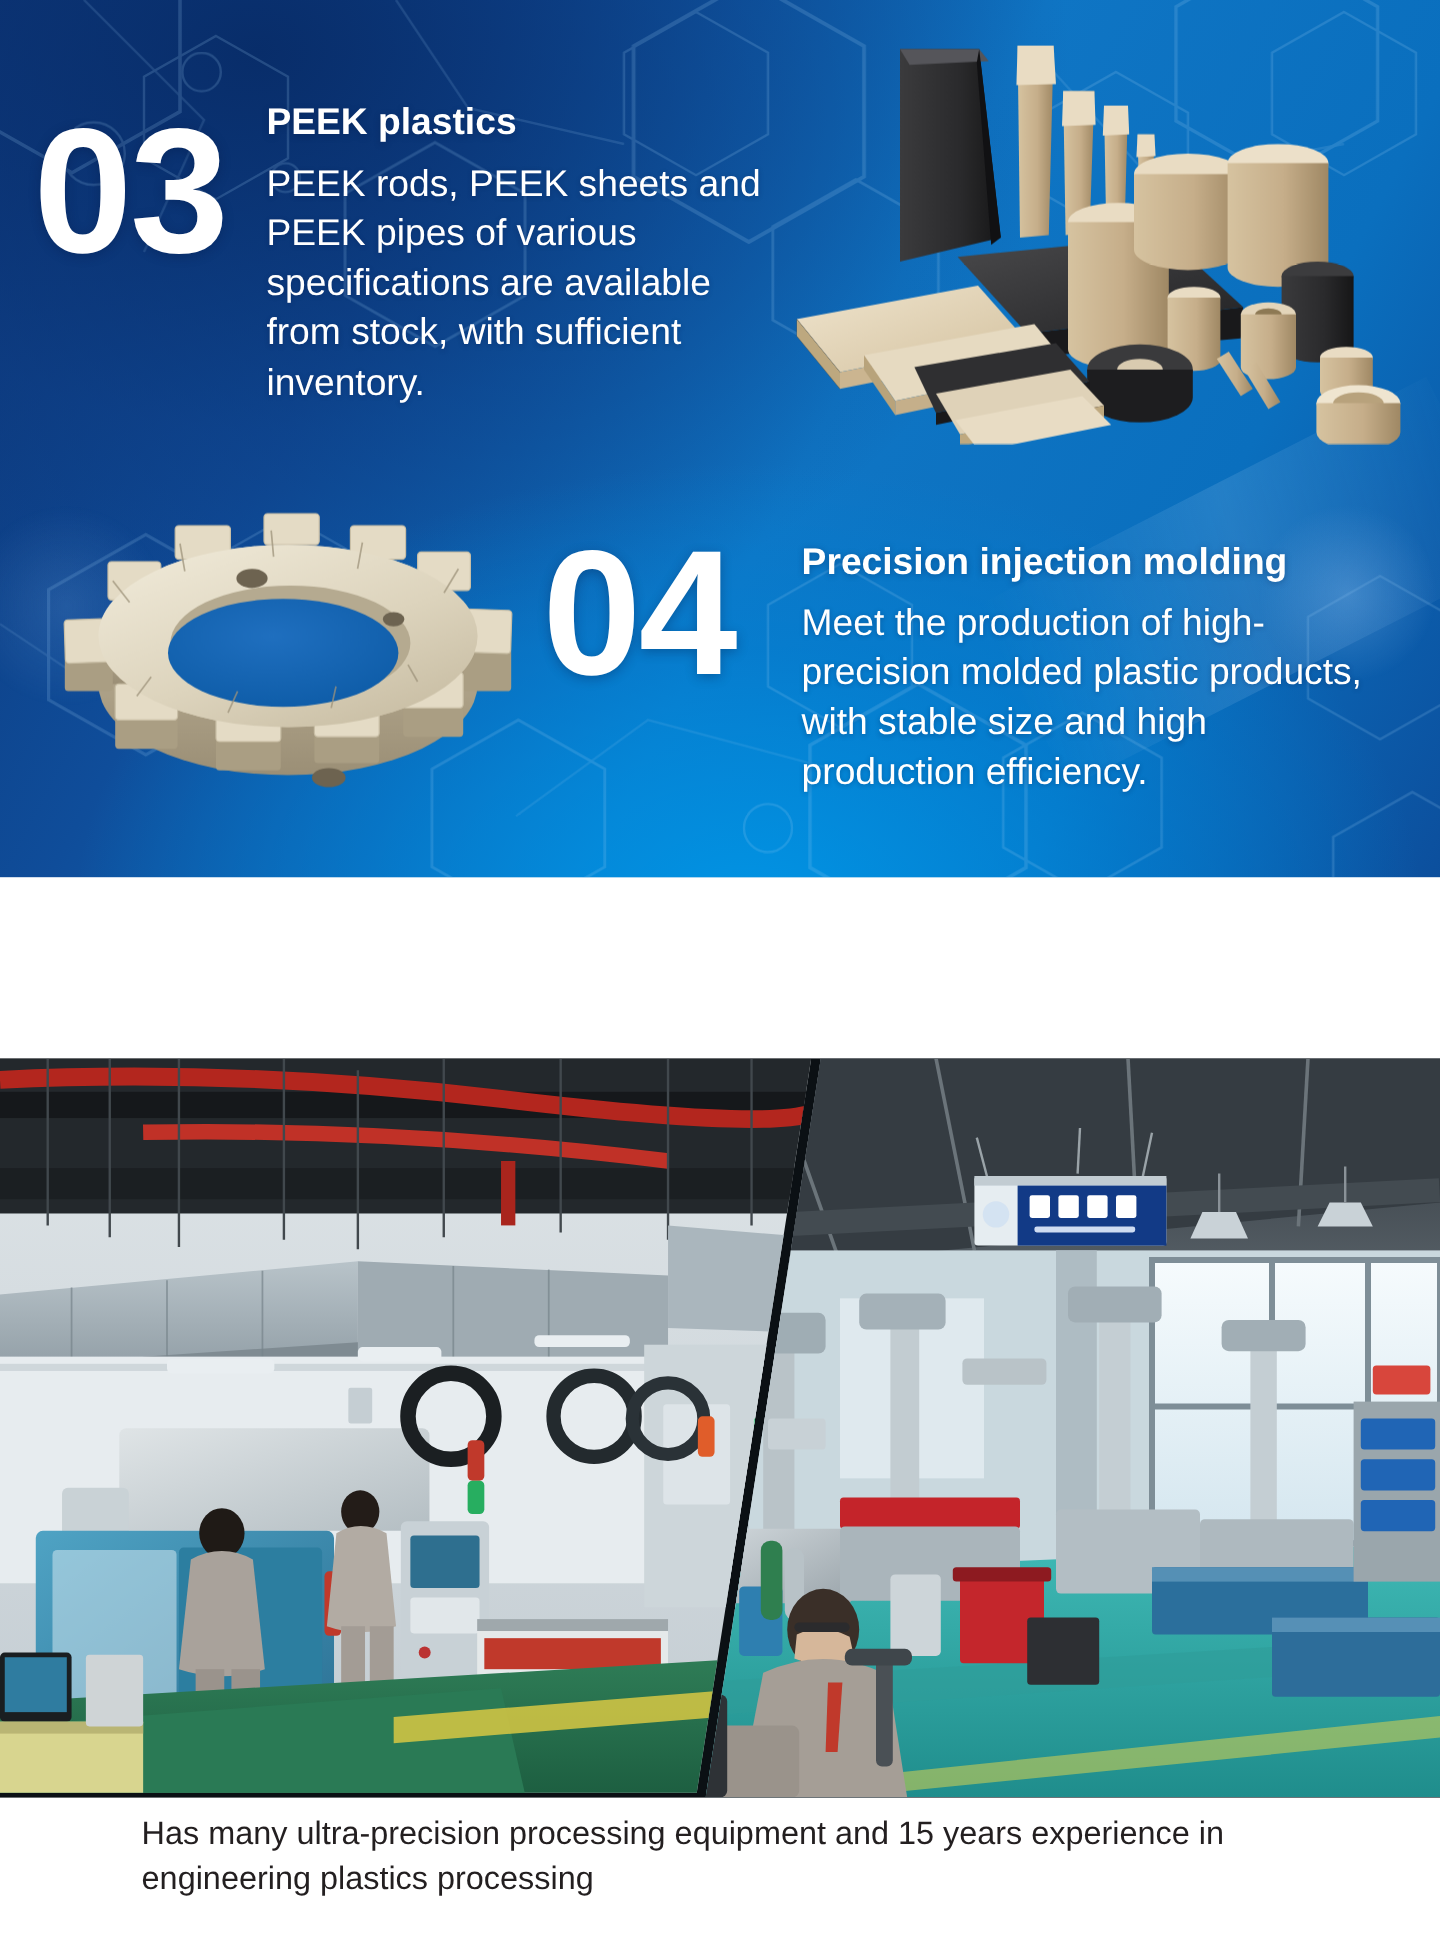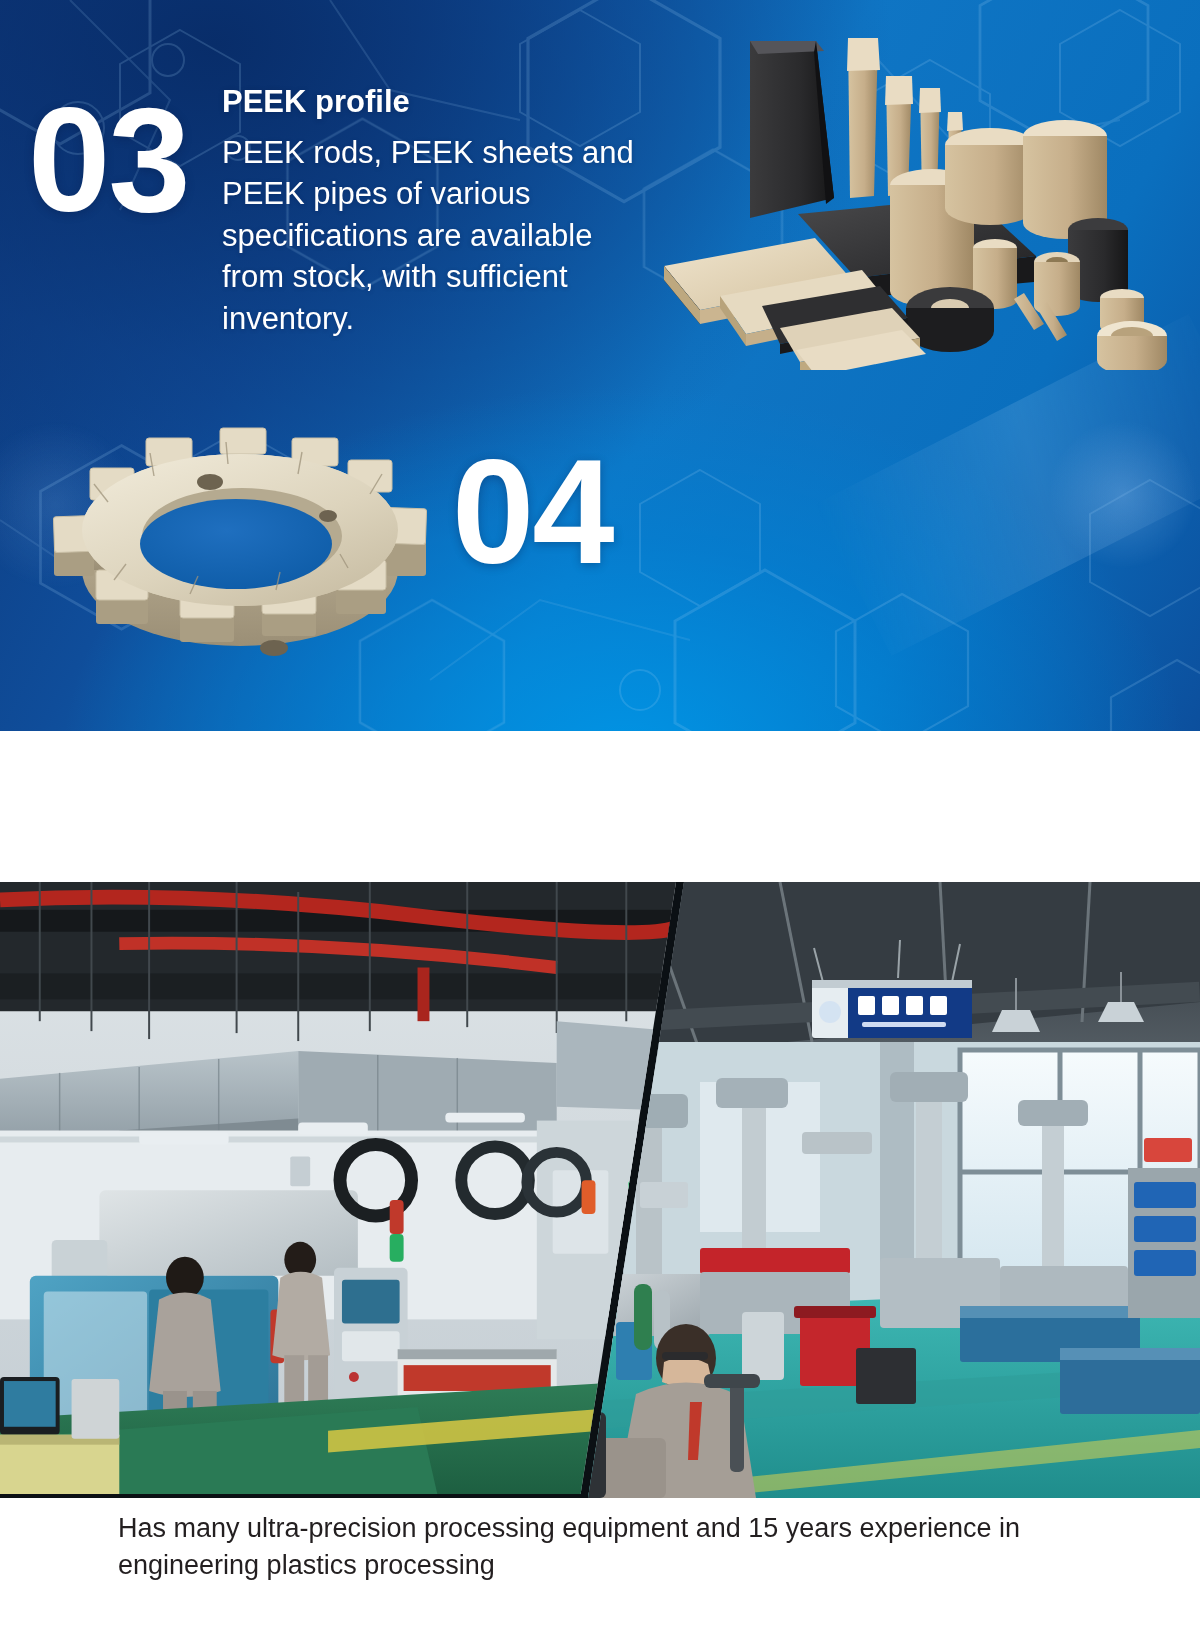--- a/index.html
+++ b/index.html
@@ -207,21 +207,21 @@
         <polygon points="160,320 272,300 300,330 180,354" fill="#dfd2b8"></polygon>
         <polygon points="180,354 300,330 300,340 180,364" fill="#bfa97f"></polygon>
         <polygon points="176,342 282,322 306,346 196,368" fill="#e8dcc4"></polygon>
       </svg>
     </div>
 
     <div class="blk b03">
       <div class="bignum">03</div>
     </div>
     <div class="t03">
-      <div class="blk-title">PEEK profile</div>
+      <div class="blk-title">PEEK plastics</div>
       <div class="blk-body">PEEK rods, PEEK sheets and PEEK pipes of various specifications are available from stock, with sufficient inventory.</div>
     </div>
 
     <div class="gearimg">
       <svg viewBox="0 0 420 284" xmlns="http://www.w3.org/2000/svg">
         <defs>
           <linearGradient id="gTop" x1="0.1" y1="0" x2="0.9" y2="1">
             <stop offset="0%" stop-color="#f0ead9"></stop>
               <stop offset="55%" stop-color="#ddd4bd"></stop>
               <stop offset="100%" stop-color="#c6bba1"></stop>
@@ -282,20 +282,24 @@
           <path d="M160 196 L168 178"></path>
             <path d="M246 192 L250 174"></path>
           <path d="M84 182 L96 166"></path>
             <path d="M318 170 L310 156"></path>
         </g>
       </svg>
     </div>
 
     <div class="blk b04">
       <div class="bignum">04</div>
+    </div>
+    <div class="t04">
+      <div class="blk-title">Precision injection molding</div>
+      <div class="blk-body">Meet the production of high-precision molded plastic products, with stable size and high production efficiency.</div>
     </div>
   </div>
 
 
   <div class="photos">
 
     <div class="photo pL">
       <div class="ph-inner">
         <svg viewBox="0 0 680 616" preserveAspectRatio="xMidYMid slice" xmlns="http://www.w3.org/2000/svg">
           <defs>

